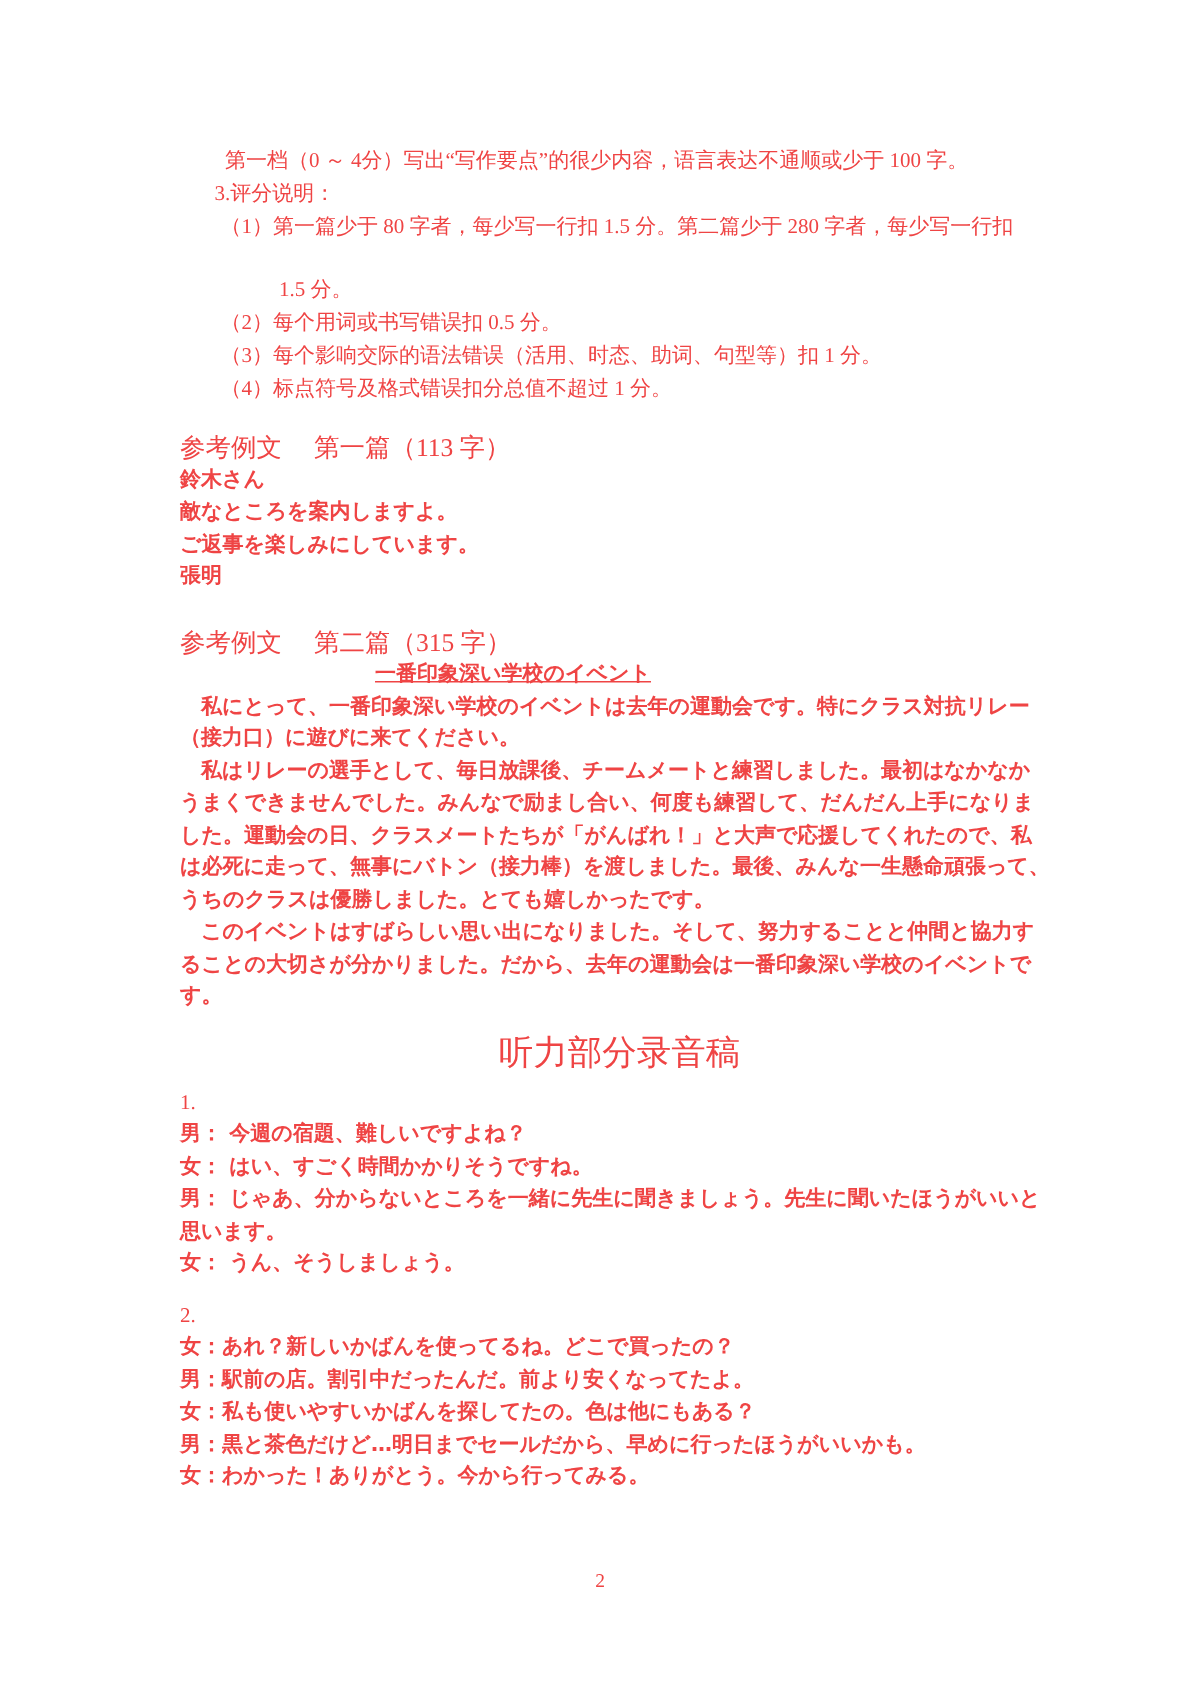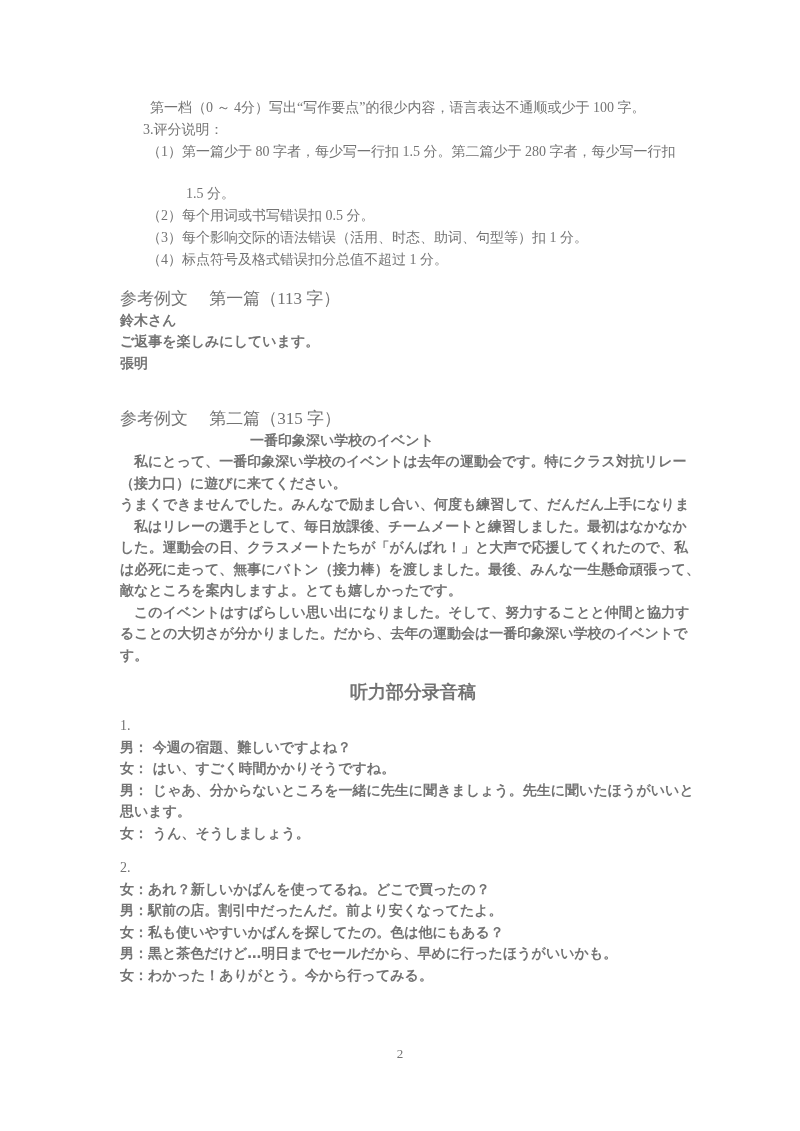--- a/index.html
+++ b/index.html
@@ -1,20 +1,20 @@
 <!DOCTYPE html>
 <html><head>
 <meta charset="utf-8">
 <style>
   html,body{margin:0;padding:0;background:#ffffff;}
   .page{
     position:relative;
     width:800px;height:1131px;
     background:#ffffff;
-    color:#737373;
+    color:#ef4444;
     font-family:"Liberation Serif","DejaVu Serif",serif;
     overflow:hidden;
   }
   .content{
     position:absolute;
     left:120px;top:97px;
     width:566px;
   }
   .line{
     font-size:14px;
@@ -29,34 +29,35 @@
   }
   
   .in-a{padding-left:30px;}
   .in-b{padding-left:23px;}
   .in-c{padding-left:27px;}
   .in-d{padding-left:66px;margin-top:20px;}
   
   .in-p{padding-left:14px;}
 
   .essay1{margin-top:17px;}
-  .essay2{margin-top:34px;}
+  .essay2{margin-top:22px;}
   .essay-heading{font-size:17px;line-height:21.5px;white-space:pre;}
   .essay2-title{
     text-align:center;
     padding-right:122px;
     font-size:14px;
+    text-decoration:underline;
   }
   .listening-title{
     margin-top:11px;
-    font-size:18px;
+    font-size:23px;
     line-height:30px;
     text-align:center;
     padding-left:20px;
-    font-weight:bold;
+    font-weight:normal;
     white-space:pre;
   }
   .dialog-section-1{margin-top:8px;}
   .dialog-section-2{margin-top:13px;}
   .section-number{font-size:14px;line-height:21.5px;font-family:"Liberation Serif","DejaVu Serif",serif;font-weight:normal;}
   .page-number{
     position:absolute;
     left:0;top:1046px;
     width:800px;
     text-align:center;
@@ -75,34 +76,35 @@
       <div class="line in-c">（1）第一篇少于 80 字者，每少写一行扣 1.5 分。第二篇少于 280 字者，每少写一行扣</div>
       <div class="line in-d">1.5 分。</div>
       <div class="line in-c">（2）每个用词或书写错误扣 0.5 分。</div>
       <div class="line in-c">（3）每个影响交际的语法错误（活用、时态、助词、句型等）扣 1 分。</div>
       <div class="line in-c">（4）标点符号及格式错误扣分总值不超过 1 分。</div>
     </div>
 
     <div class="essay1">
       <div class="essay-heading serif">参考例文　 第一篇（113 字）</div>
       <div class="line gothic">鈴木さん</div>
+      <div class="line gothic">敵なところを案内しますよ。</div>
       <div class="line gothic">ご返事を楽しみにしています。</div>
       <div class="line gothic">張明</div>
     </div>
 
     <div class="essay2">
       <div class="essay-heading serif">参考例文　 第二篇（315 字）</div>
       <div class="line gothic essay2-title">一番印象深い学校のイベント</div>
       <div class="line gothic in-p">私にとって、一番印象深い学校のイベントは去年の運動会です。特にクラス対抗リレー</div>
       <div class="line gothic">（接力口）に遊びに来てください。</div>
+      <div class="line gothic in-p">私はリレーの選手として、毎日放課後、チームメートと練習しました。最初はなかなか</div>
       <div class="line gothic">うまくできませんでした。みんなで励まし合い、何度も練習して、だんだん上手になりま</div>
-      <div class="line gothic in-p">私はリレーの選手として、毎日放課後、チームメートと練習しました。最初はなかなか</div>
       <div class="line gothic">した。運動会の日、クラスメートたちが「がんばれ！」と大声で応援してくれたので、私</div>
       <div class="line gothic">は必死に走って、無事にバトン（接力棒）を渡しました。最後、みんな一生懸命頑張って、</div>
-      <div class="line gothic">敵なところを案内しますよ。とても嬉しかったです。</div>
+      <div class="line gothic">うちのクラスは優勝しました。とても嬉しかったです。</div>
       <div class="line gothic in-p">このイベントはすばらしい思い出になりました。そして、努力することと仲間と協力す</div>
       <div class="line gothic">ることの大切さが分かりました。だから、去年の運動会は一番印象深い学校のイベントで</div>
       <div class="line gothic">す。</div>
     </div>
 
     <div class="listening-title serif">听力部分录音稿</div>
 
     <div class="dialog-section-1">
       <div class="section-number">1.</div>
       <div class="line gothic">男： 今週の宿題、難しいですよね？</div>

